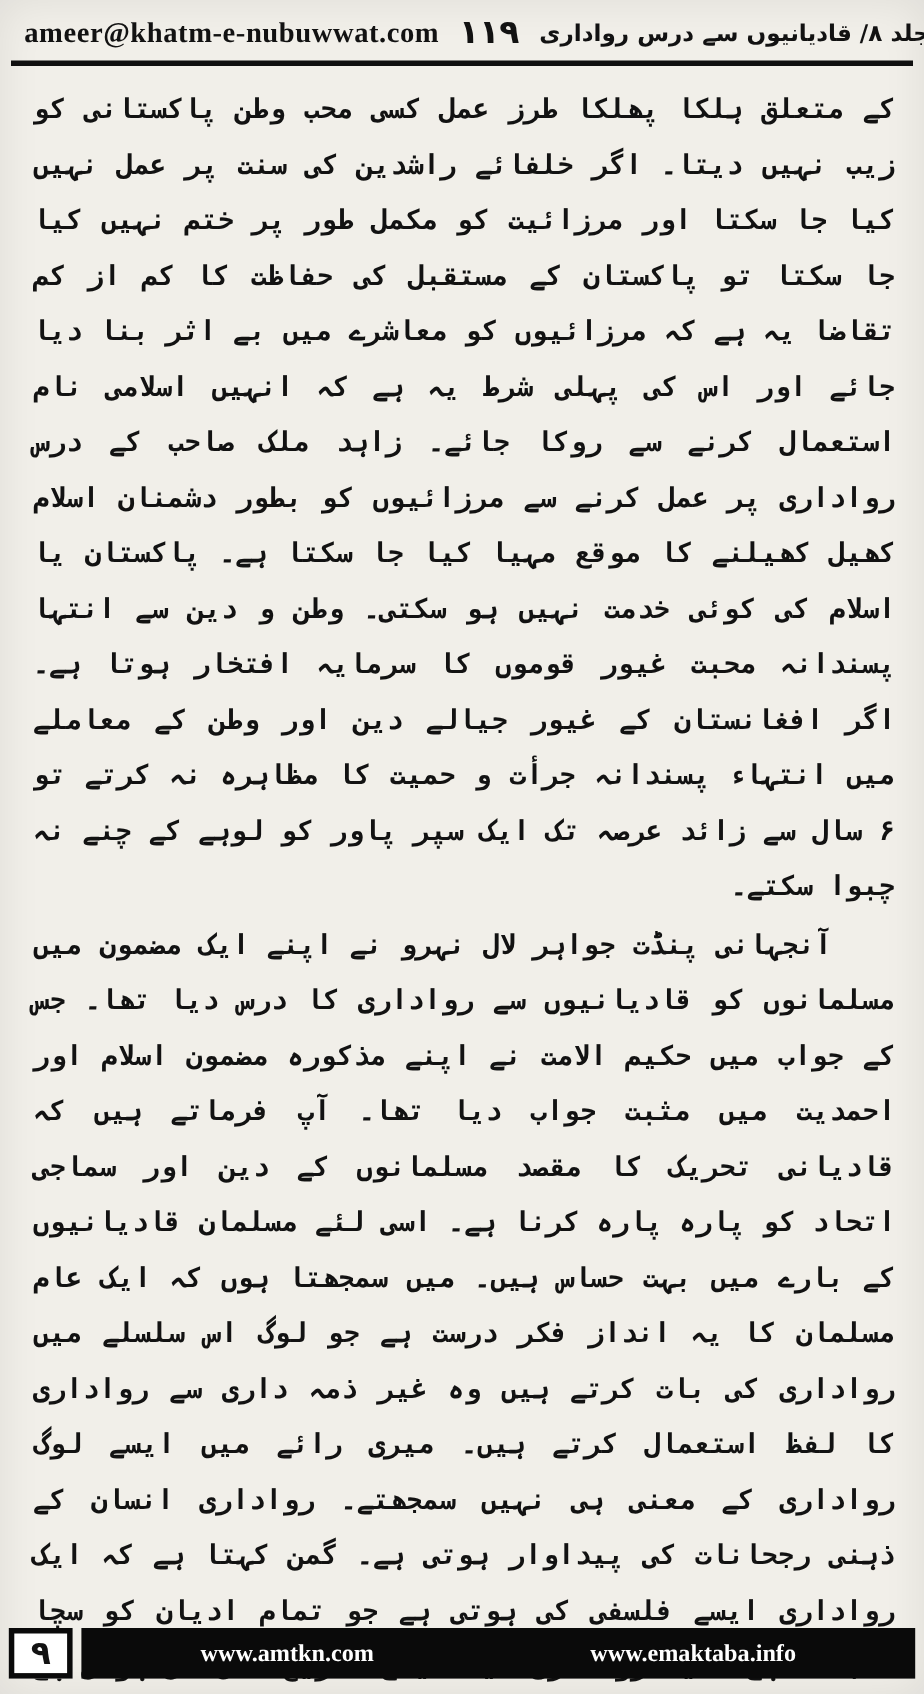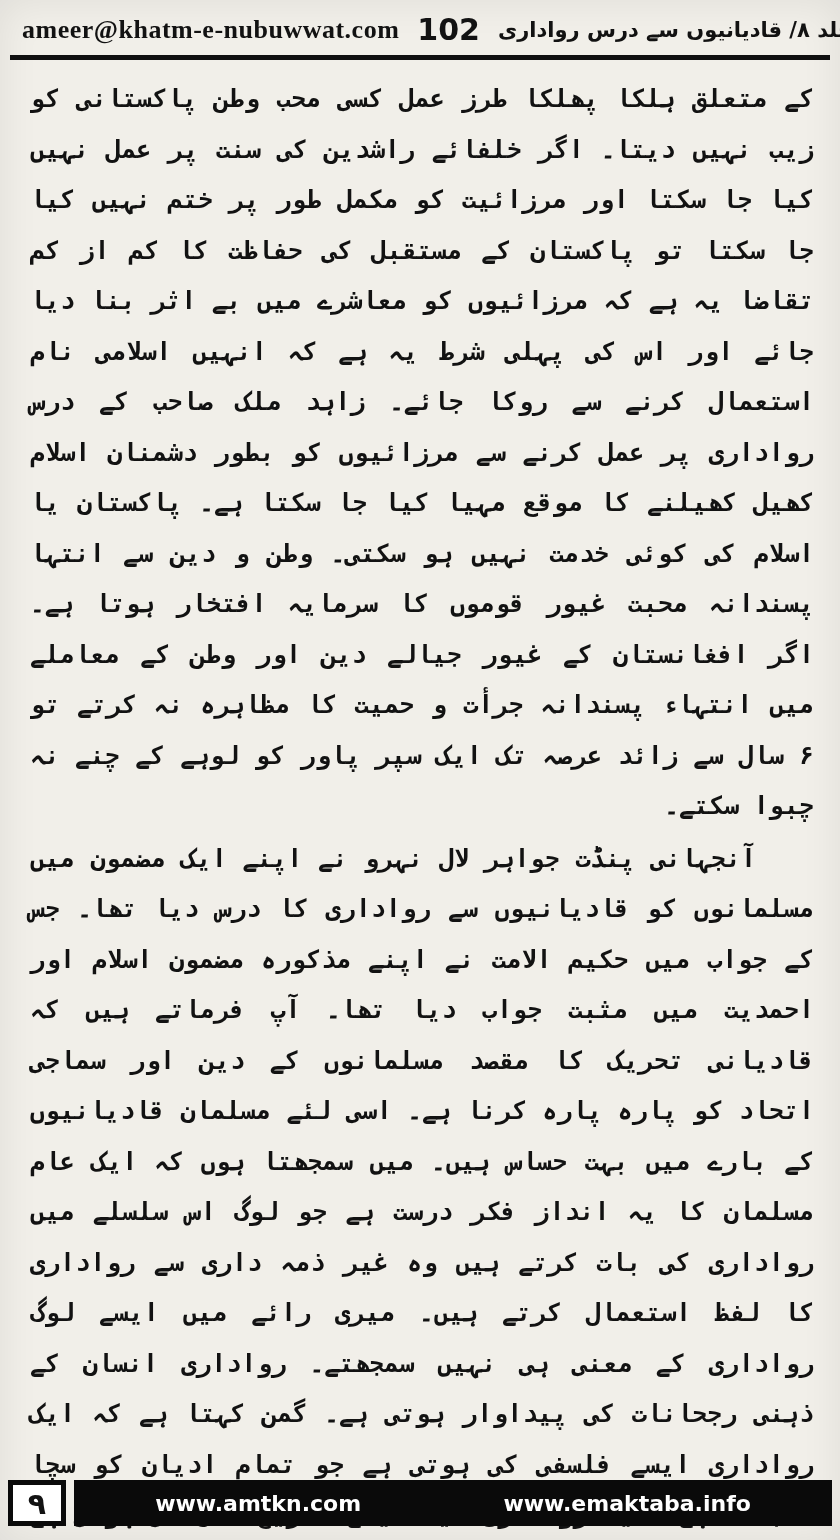--- a/index.html
+++ b/index.html
@@ -98,30 +98,31 @@
     align-items: center;
     justify-content: space-around;
     font-weight: 700;
     font-size: 22px;
     padding: 6px 10px;
     white-space: nowrap;
     box-sizing: border-box;
   }
   .footer .link-bar span {
     padding: 0 4px;
+    font-family: Liberation Serif, serif;
   }
 </style>
 </head>
 <body>
 
 <div class="page">
 
   <div class="header">
     <div class="email">ameer@khatm-e-nubuwwat.com</div>
-    <div class="page-no">102</div>
+    <div class="page-no">۱۱۹</div>
     <div class="title">محاسبہ قادیانیت جلد ۸/ قادیانیوں سے درس رواداری</div>
   </div>
 
   <div class="header-rule"></div>
 
   <div class="body-text">
 
   <p class="para">کے متعلق ہلکا پھلکا طرز عمل کسی محب وطن پاکستانی کو زیب نہیں دیتا۔ اگر خلفائے راشدین کی سنت پر عمل نہیں کیا جا سکتا اور مرزائیت کو مکمل طور پر ختم نہیں کیا جا سکتا تو پاکستان کے مستقبل کی حفاظت کا کم از کم تقاضا یہ ہے کہ مرزائیوں کو معاشرے میں بے اثر بنا دیا جائے اور اس کی پہلی شرط یہ ہے کہ انہیں اسلامی نام استعمال کرنے سے روکا جائے۔ زاہد ملک صاحب کے درس رواداری پر عمل کرنے سے مرزائیوں کو بطور دشمنان اسلام کھیل کھیلنے کا موقع مہیا کیا جا سکتا ہے۔ پاکستان یا اسلام کی کوئی خدمت نہیں ہو سکتی۔ وطن و دین سے انتہا پسندانہ محبت غیور قوموں کا سرمایہ افتخار ہوتا ہے۔ اگر افغانستان کے غیور جیالے دین اور وطن کے معاملے میں انتہاء پسندانہ جرأت و حمیت کا مظاہرہ نہ کرتے تو ۶ سال سے زائد عرصہ تک ایک سپر پاور کو لوہے کے چنے نہ چبوا سکتے۔</p>
       <p class="para">آنجہانی پنڈت جواہر لال نہرو نے اپنے ایک مضمون میں مسلمانوں کو قادیانیوں سے رواداری کا درس دیا تھا۔ جس کے جواب میں حکیم الامت نے اپنے مذکورہ مضمون اسلام اور احمدیت میں مثبت جواب دیا تھا۔ آپ فرماتے ہیں کہ قادیانی تحریک کا مقصد مسلمانوں کے دین اور سماجی اتحاد کو پارہ پارہ کرنا ہے۔ اسی لئے مسلمان قادیانیوں کے بارے میں بہت حساس ہیں۔ میں سمجھتا ہوں کہ ایک عام مسلمان کا یہ انداز فکر درست ہے جو لوگ اس سلسلے میں رواداری کی بات کرتے ہیں وہ غیر ذمہ داری سے رواداری کا لفظ استعمال کرتے ہیں۔ میری رائے میں ایسے لوگ رواداری کے معنی ہی نہیں سمجھتے۔ رواداری انسان کے ذہنی رجحانات کی پیداوار ہوتی ہے۔ گمن کہتا ہے کہ ایک رواداری ایسے فلسفی کی ہوتی ہے جو تمام ادیان کو سچا سمجھتا ہے۔ ایک رواداری ایک ایسے تاریخ دان کی ہوتی ہے جو تمام مؤرخوں کو کاذب سمجھتا ہے۔ ایک رواداری سیاست دان کی ہوتی ہے جو اپنے لئے مفید سمجھتا ہے۔ ایک رواداری ایسے شخص کی ہوتی ہے جو اپنے آپ کو کسی نظریہ حیات کا پابند نہیں سمجھتا اور پھر ایک رواداری کمزور آدمی کی ہوتی ہے جو بر بنائے ضعیفی، مجبوری ان باتوں کی توہین برداشت کرتا ہے جو اسے عزیز ہوتی ہیں۔ لیکن اسی قسم کی رواداریوں کا کوئی اخلاقی جواز نہیں ہوتا بلکہ یہ رواداریاں ان لوگوں کا حصہ ہوتی ہیں جو روحانی طور پر لاغر و دیوالیہ ہوں۔ حقیقی رواداری وسعت قلب و نظر سے پھوٹتی ہے۔ یہ ایک روحانی طور پر طاقتور اور غیور انسان کی رواداری ہوتی ہے۔ جو دیگر ادیان کے مقابلے میں اپنے دین کی حفاظت کی طاقت رکھتا ہے۔ ہمیں رواداری کا سبق دینے والے اس وقت دھوکہ کھا جاتے ہیں جس وقت وہ ہماری دینی غیرت اور حمیت کو سمجھ نہیں سکتے اور عدم رواداری کا نام دینے لگتے ہیں اور اس سے ہماری اخلاقی کمتری کے آثار تصور کرتے ہوئے غلطی کھا جاتے ہیں۔ ان کا انداز فکر سطحی اور مصلحتوں کی بنیاد پر ہوتا ہے۔</p>
     </div>

